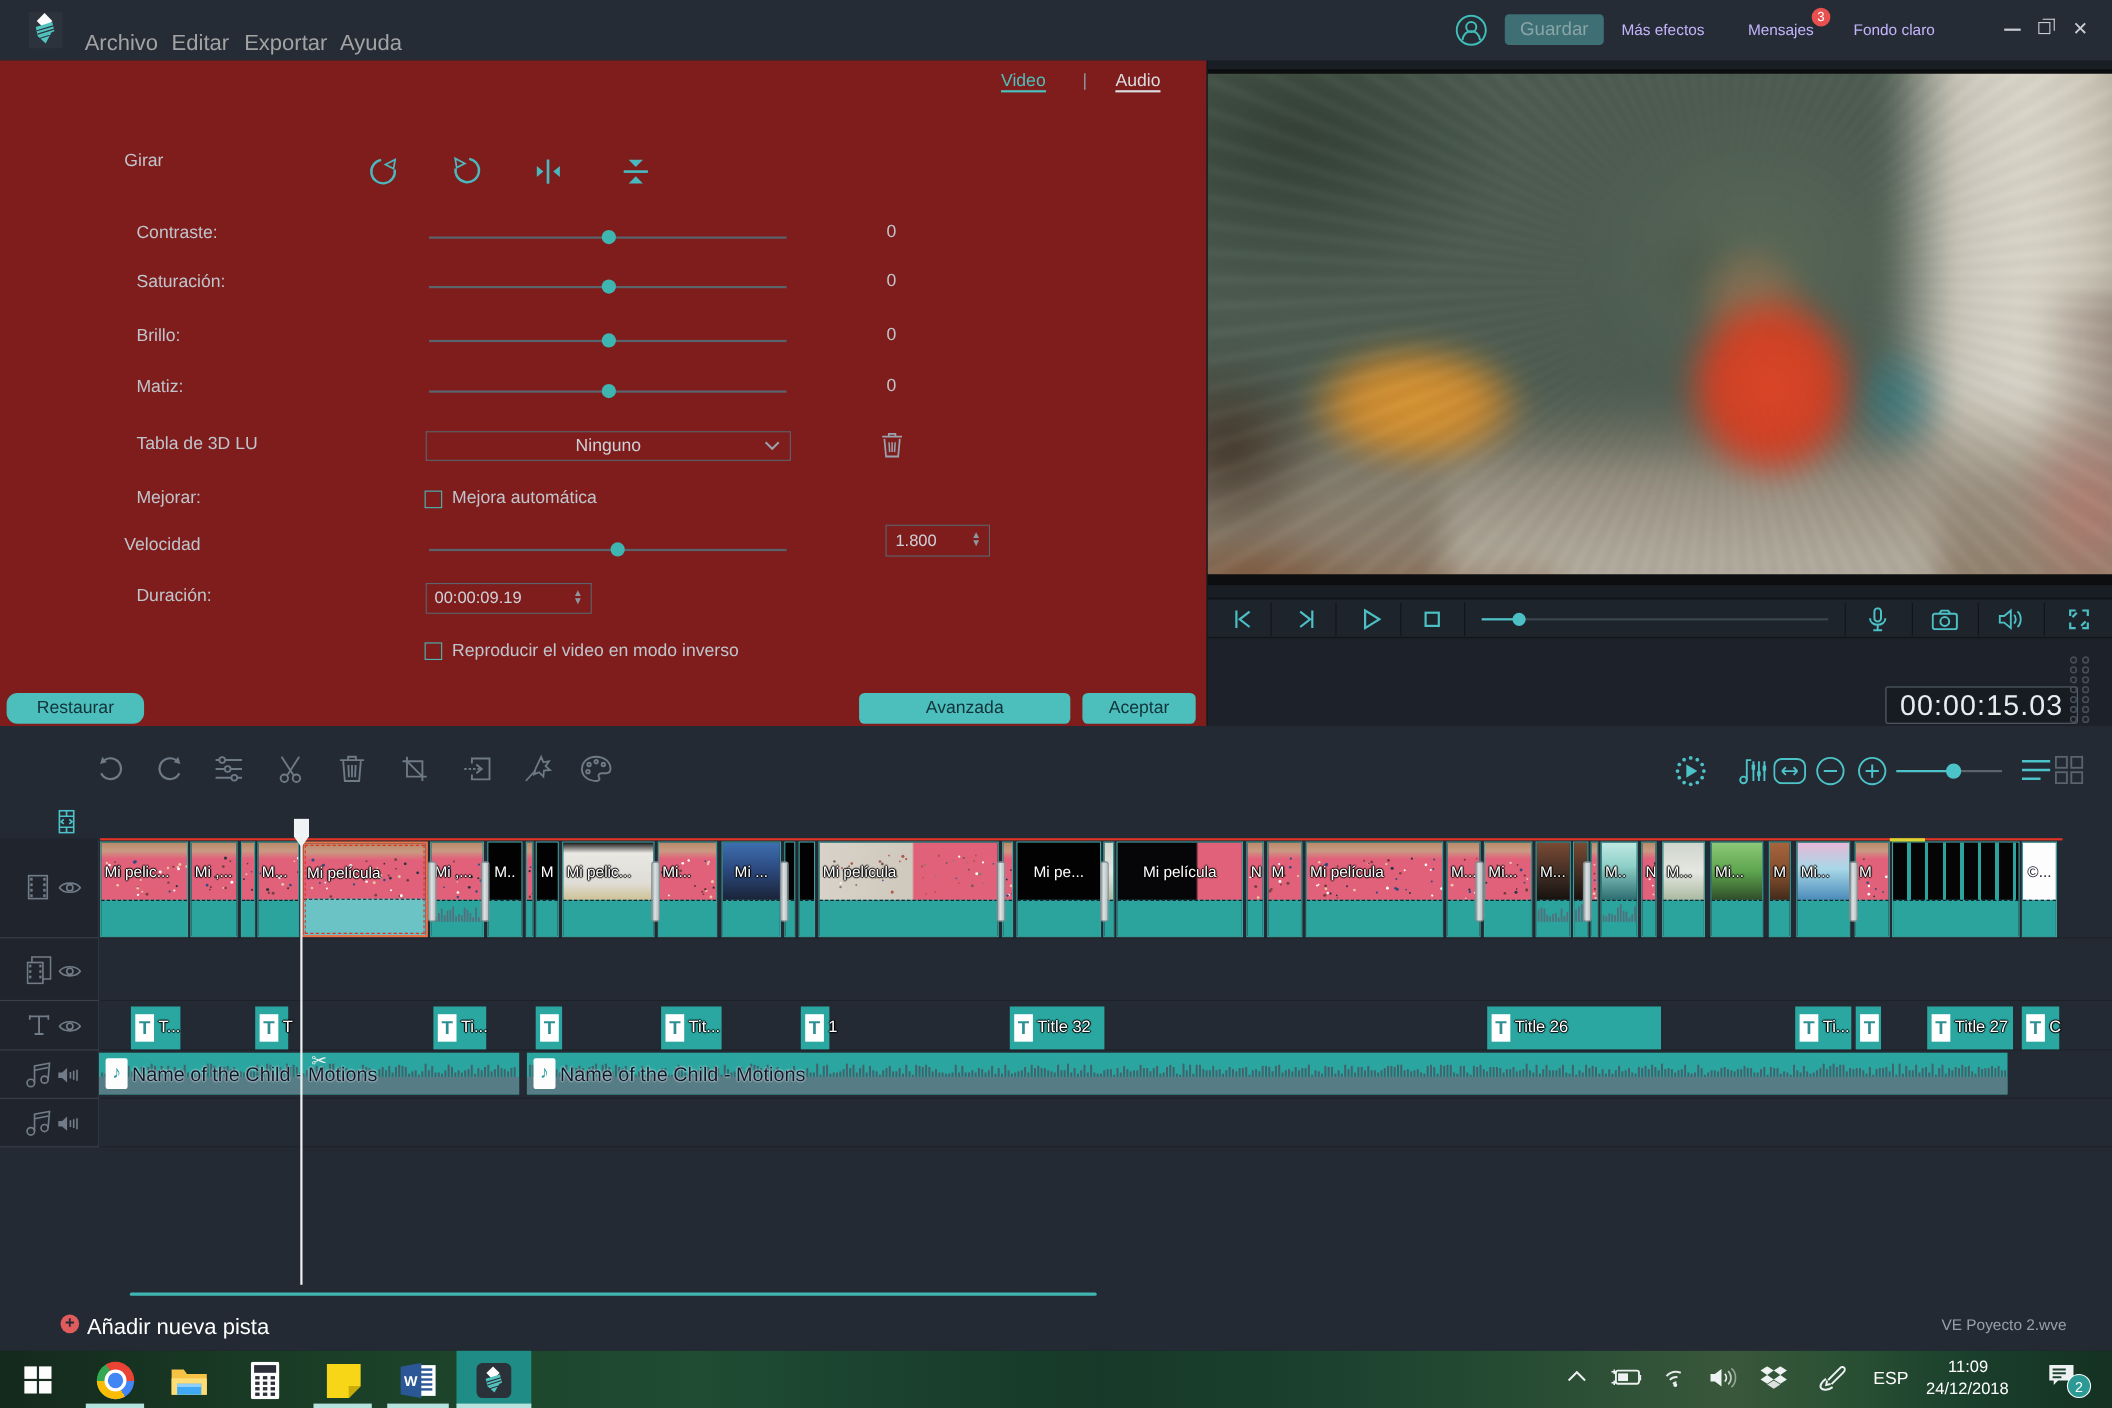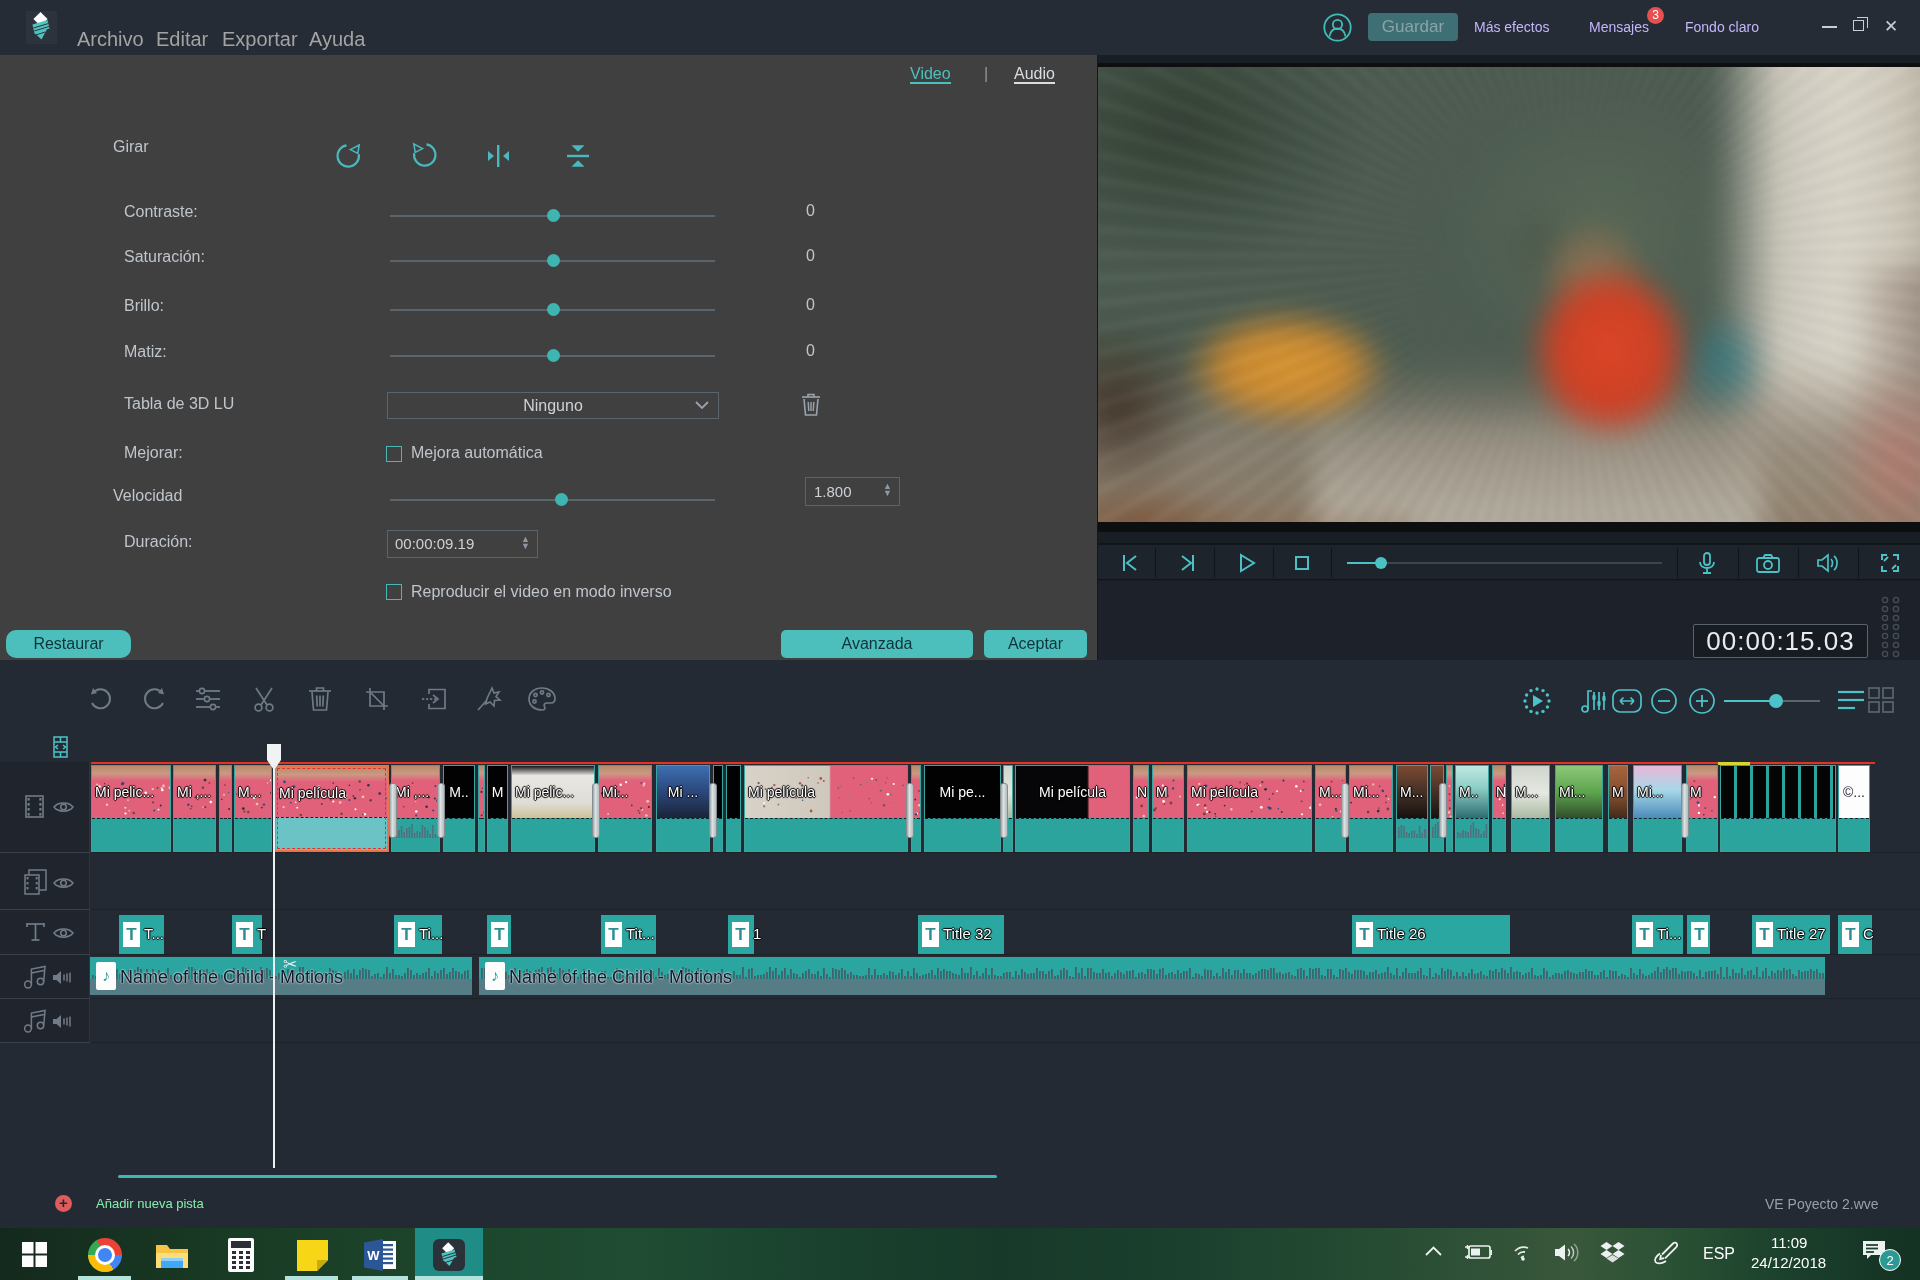--- a/index.html
+++ b/index.html
@@ -6,42 +6,42 @@
 #app{position:relative;width:1920px;height:1280px}
 .abs{position:absolute}
 
 #titlebar{position:absolute;left:0;top:0;width:1920px;height:55px;background:#262c35}
 #logo{position:absolute;left:26px;top:11px;width:31px;height:33px;background:#2c333d}
 .menu{position:absolute;top:12px;height:55px;line-height:55px;color:#a3a3a3;font-size:20px}
 .tbtxt{position:absolute;top:0;height:55px;line-height:55px;color:#c4b5fd;font-size:14px}
 #guardar{position:absolute;left:1368px;top:13px;width:90px;height:28px;background:#3d6f74;border-radius:4px;color:#8aa5a6;font-size:17px;text-align:center;line-height:27px}
 #badge3{position:absolute;left:1647px;top:7px;width:17px;height:17px;border-radius:50%;background:#e8504f;color:#fff;font-size:12px;text-align:center;line-height:17px}
 
-#leftpanel{position:absolute;left:0;top:55px;width:1097px;height:605px;background:#404040}
+#leftpanel{position:absolute;left:0;top:55px;width:1097px;height:605px;background:#7f1d1d}
 .lbl{position:absolute;color:#bfc5cb;font-size:16px;height:20px;line-height:20px}
 .sl-track{position:absolute;height:2px;background:#5a646d}
 .sl-thumb{position:absolute;width:13px;height:13px;border-radius:50%;background:#3fb5b1}
 .val{position:absolute;color:#bfc5cb;font-size:16px}
 .cbox{position:absolute;width:16px;height:16px;border:1px solid #49b8b4;background:transparent}
 .spin{position:absolute;border:1px solid #5a646d;color:#cdd2d7;font-size:15px}
 .spinarr{position:absolute;color:#8f98a2;font-size:9px;line-height:7px}
 .btn{position:absolute;background:#4cbfbc;border-radius:5px;color:#10333a;font-size:16px;text-align:center}
 
 .tab{position:absolute;top:11px;font-size:16px;line-height:16px;height:18px}
 
 #preview{position:absolute;left:1097px;top:55px;width:823px;height:605px;background:#191e24;border-left:1px solid #141920}
 #vid{position:absolute;left:0;top:8px;width:823px;height:469px;overflow:hidden;background:#0c0e10}
 #vidin{position:absolute;left:0;top:4px;width:823px;height:455px;overflow:hidden}
 #vidblobs{position:absolute;left:-40px;top:-40px;width:903px;height:545px;filter:blur(13px)}
 #vidrays{position:absolute;left:0;top:0;width:823px;height:455px;
  background:repeating-conic-gradient(from 0deg at 57% 42%,rgba(238,242,232,0.035) 0deg 1.0deg,rgba(25,35,28,0.035) 1.0deg 3.0deg);filter:blur(2.5px)}
 #pcbar{position:absolute;left:0;top:488px;width:823px;height:37px;background:#1d242c;border-top:2px solid #10151b;border-bottom:1px solid #10151b}
 .pcdiv{position:absolute;top:3px;width:1px;height:30px;background:#0f141a}
 #pinfo{position:absolute;left:0;top:526px;width:823px;height:79px;background:#1d222a}
-#tcode{position:absolute;left:595px;top:43px;width:175px;height:34px;border:1px solid #5a646e;border-radius:2px;background:#171c22;color:#e8ecef;font-size:26px;text-align:center;line-height:33px;letter-spacing:1px}
+#tcode{position:absolute;left:616px;top:43px;width:175px;height:34px;border:1px solid #5a646e;border-radius:2px;background:#171c22;color:#e8ecef;font-size:26px;text-align:center;line-height:33px;letter-spacing:1px}
 
 #timeline{position:absolute;left:0;top:660px;width:1920px;height:568px;background:#242a33}
 .tico{position:absolute;top:25px}
 #ruler{position:absolute;left:0;top:70px;width:1920px;height:32px}
 .rlbl{position:absolute;top:3px;color:#939da8;font-size:15px}
 #ticks{position:absolute;left:91px;top:20px;width:1829px;height:9px;
  background:repeating-linear-gradient(90deg,#4b535d 0 1px,transparent 1px 12.075px)}
 #tracks{position:absolute;left:0;top:102px;width:1920px;height:340px}
 #thead{position:absolute;left:0;top:0;width:90px;height:280px;background:#20252d;border-right:1px solid #2e343d}
 .hsep{position:absolute;left:0;width:90px;height:1px;background:#39404a}
@@ -1702,21 +1702,21 @@
 <div class="nbox">♪</div>
           <div class="mcap">Name of the Child - Motions</div>
         </div>
 <div class="abs" style="left:283px;top:192px;color:#e8ecef;font-size:17px;z-index:6">✂</div>
 </div>
 </div>
 <div class="abs" style="left:267px;top:744px;width:14px;height:26px;background:#f0f3f4;clip-path:polygon(0 0,100% 0,100% 62%,50% 100%,0 62%);z-index:8"></div>
 <div class="abs" style="left:273px;top:762px;width:1.5px;height:406px;background:#eef1f2;z-index:8"></div>
 <div class="abs" style="left:118px;top:1175px;width:879px;height:3px;background:#3fb6b2;border-radius:2px"></div>
 <div class="abs" style="left:55px;top:1195px;width:17px;height:17px;border-radius:50%;background:#e05c5c;color:#242a33;font-size:15px;font-weight:bold;text-align:center;line-height:16px">+</div>
-<div class="abs" style="left:96px;top:1196px;color:#86efac;font-size:13px">Añadir nueva pista</div>
+<div class="abs" style="left:79px;top:1196px;color:#ffffff;font-size:20px">Añadir nueva pista</div>
 <div class="abs" style="left:1765px;top:1196px;color:#97a0a8;font-size:14px">VE Poyecto 2.wve</div>
 <div id="taskbar"></div>
 <svg class="abs" style="left:22px;top:1242px" width="25" height="25" viewBox="0 0 25 25">
       <g fill="#fdfdfd">
         <rect x="0" y="0" width="11.5" height="11.5"></rect>
         <rect x="13.5" y="0" width="11.5" height="11.5"></rect>
         <rect x="0" y="13.5" width="11.5" height="11.5"></rect>
         <rect x="13.5" y="13.5" width="11.5" height="11.5"></rect>
       </g>
     </svg>

